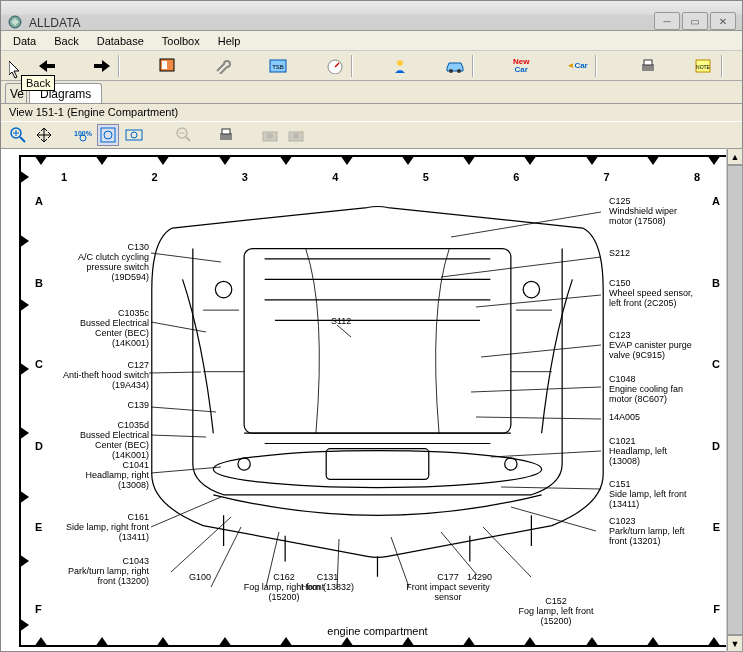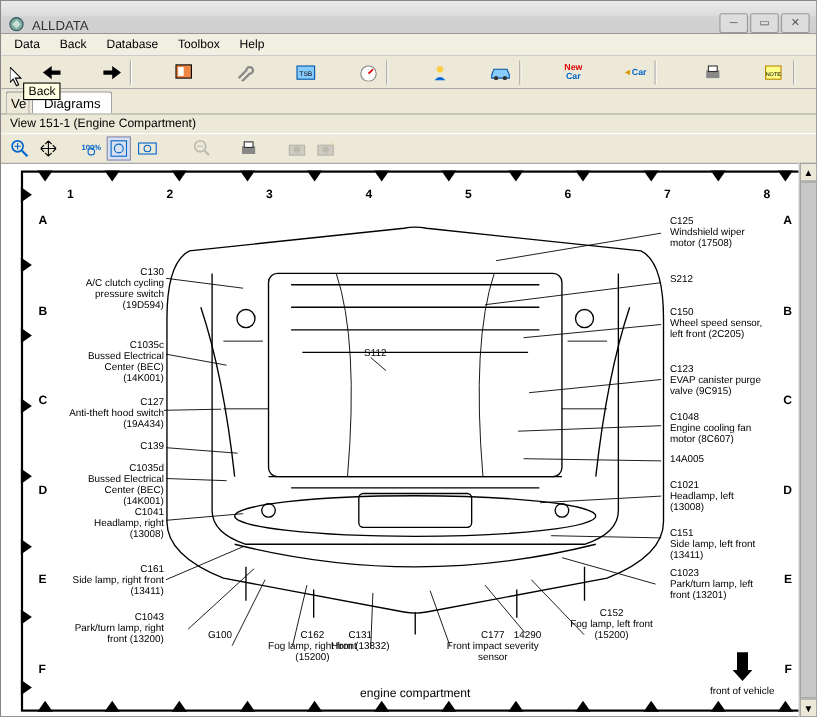--- a/index.html
+++ b/index.html
@@ -375,31 +375,25 @@
         <div class="callout r" style="left: 588px; top: 218px;">C1048<br>Engine cooling fan motor (8C607)</div>
         <div class="callout r" style="left: 588px; top: 256px;">14A005</div>
         <div class="callout r" style="left: 588px; top: 280px;">C1021<br>Headlamp, left (13008)</div>
         <div class="callout r" style="left: 588px; top: 323px;">C151<br>Side lamp, left front (13411)</div>
         <div class="callout r" style="left: 588px; top: 360px;">C1023<br>Park/turn lamp, left front (13201)</div>
         <div class="callout" style="left: 168px; top: 416px; text-align: center;">G100</div>
         <div class="callout" style="left: 218px; top: 416px; text-align: center;">C162<br>Fog lamp, right front (15200)</div>
         <div class="callout" style="left: 280px; top: 416px; text-align: center;">C131<br>Horn (13832)</div>
         <div class="callout" style="left: 382px; top: 416px; text-align: center;">C177<br>Front impact severity sensor</div>
         <div class="callout" style="left: 446px; top: 416px; text-align: center;">14290</div>
-        <div class="callout" style="left: 490px; top: 396px; text-align: center;">C152<br>Fog lamp, left front (15200)</div>
+        <div class="callout" style="left: 490px; top: 440px; text-align: center;">C152<br>Fog lamp, left front (15200)</div>
         <div class="callout" style="left: 310px; top: 160px;">S112</div>
       </div>
 
     <div class="title-bot">engine compartment</div>
-    <div class="front-arrow">
-      <svg width="22" height="30">
-          <path d="M6 2 L16 2 L16 18 L20 18 L11 28 L2 18 L6 18 Z" fill="#000"></path>
-        </svg>
-      <span>front of vehicle</span>
-    </div>
   </div>
 </div>
 
 <div class="scrollbar-v">
   <div class="sb-btn">▲</div>
   <div class="sb-thumb"></div>
   <div class="sb-btn" style="position:absolute;bottom:0;left:0;right:0">▼</div>
 </div>
 
 </body></html>

